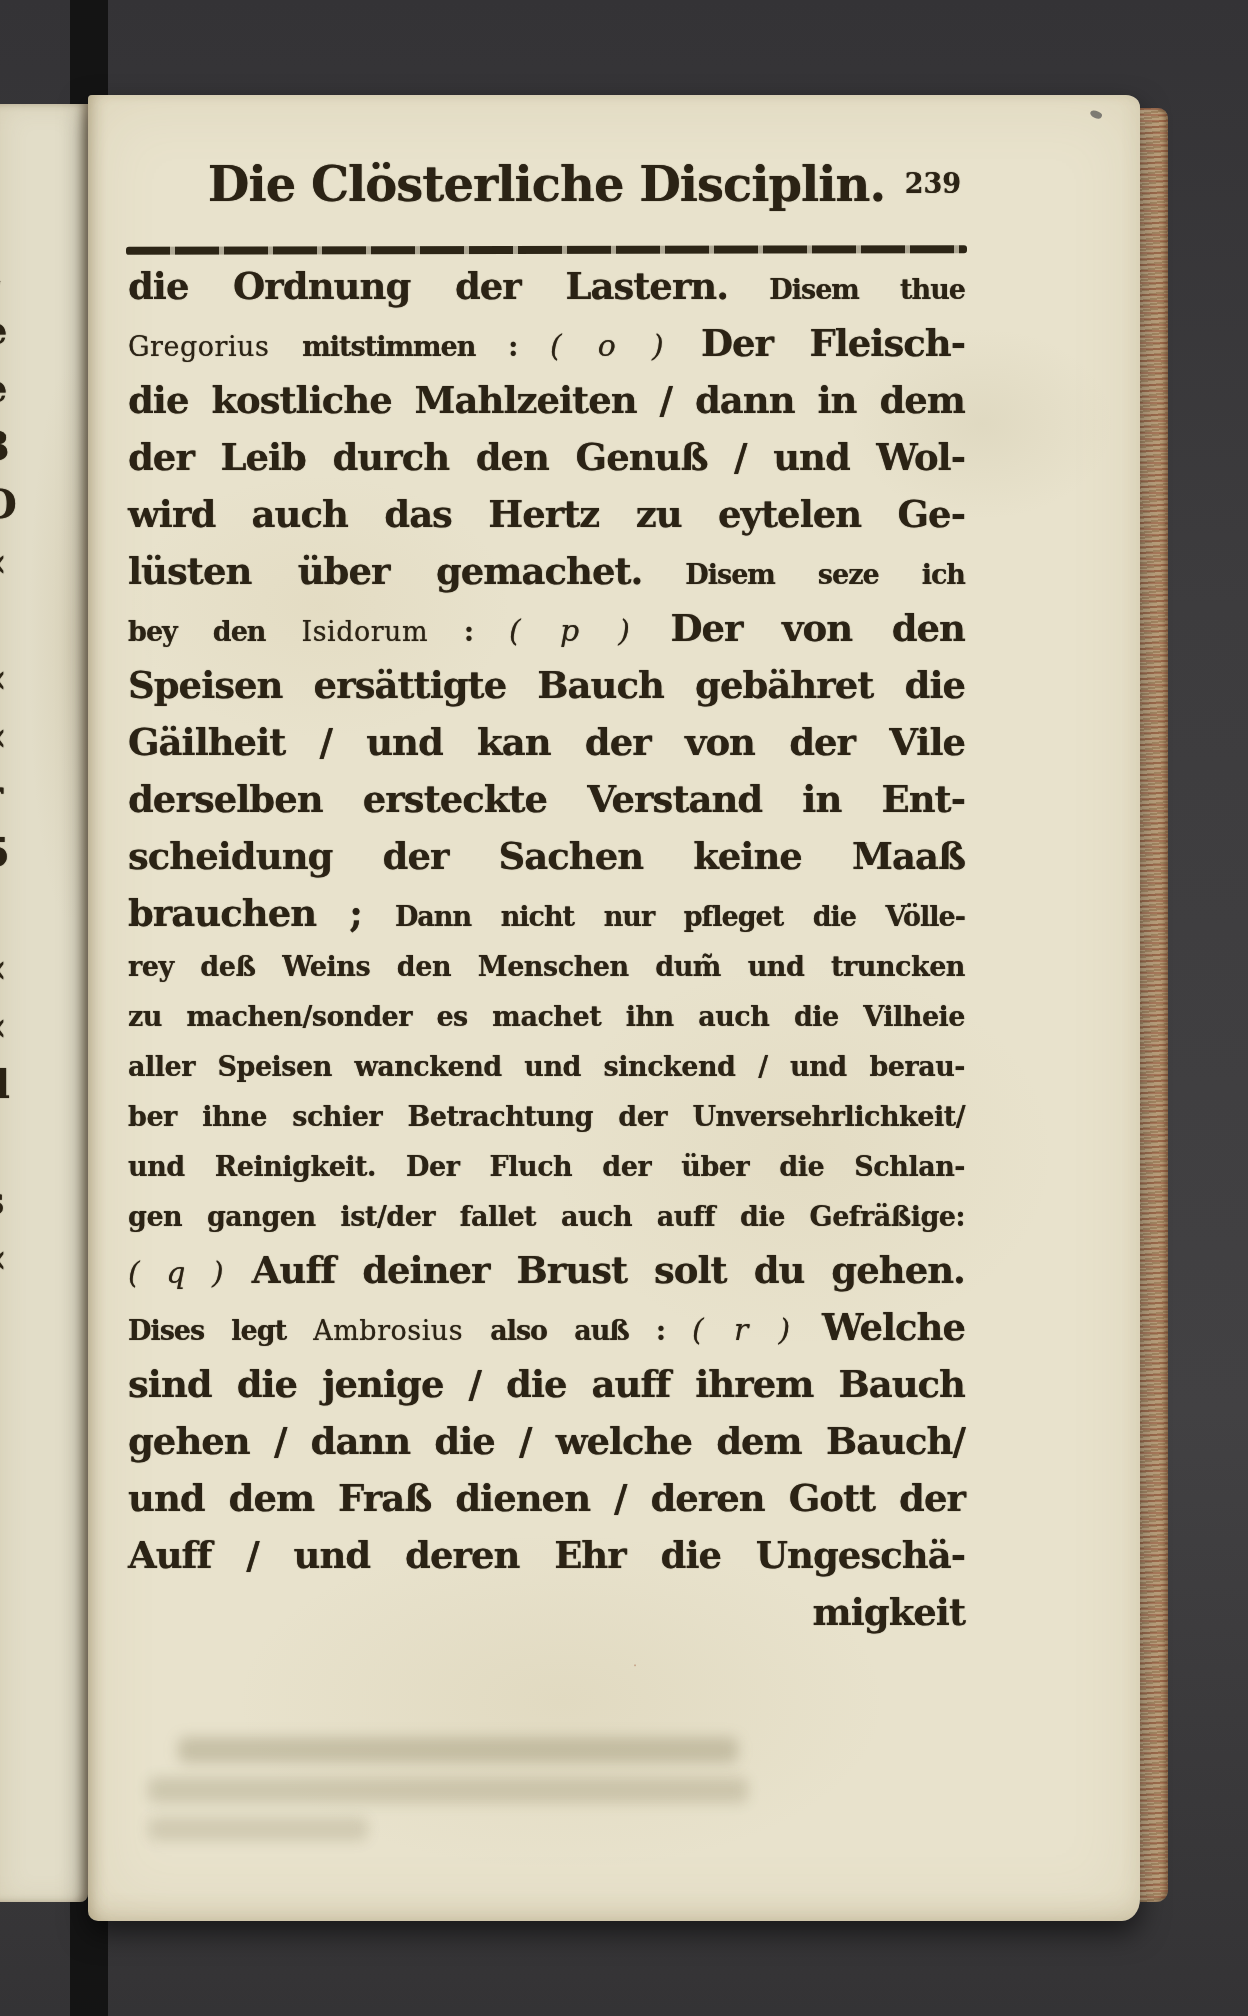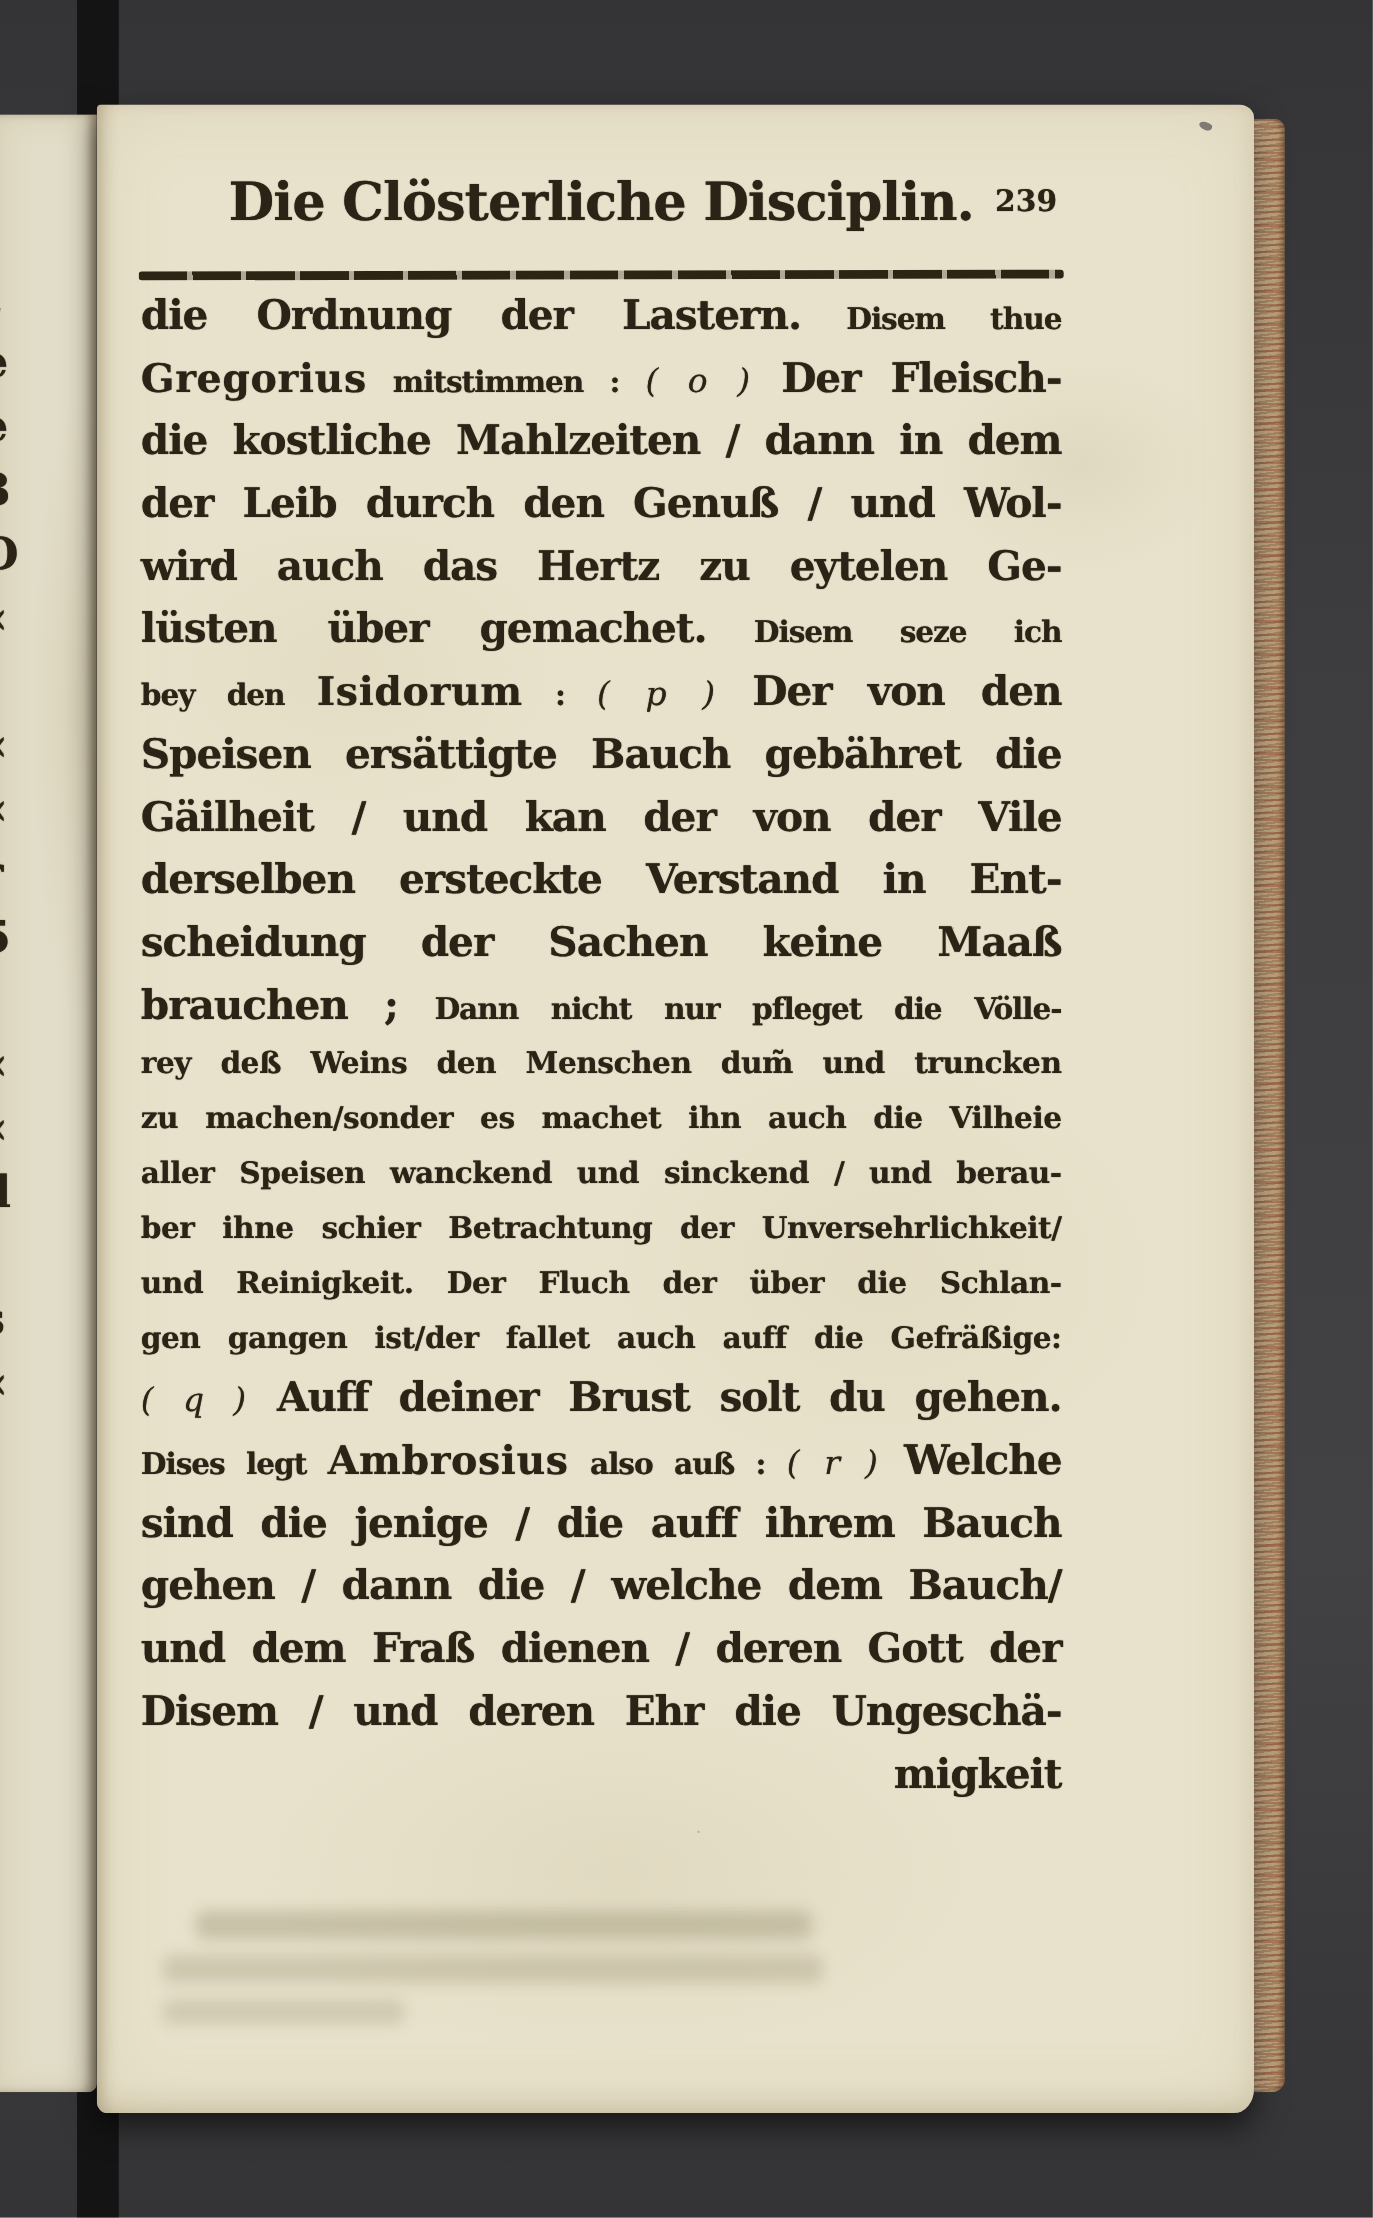--- a/index.html
+++ b/index.html
@@ -74,21 +74,21 @@
     border-radius:3px;transform:rotate(-0.12deg);
   }
   .text-block{position:absolute;top:163px;left:40px;width:837px;}
   .line{width:100%;overflow:visible;text-shadow:0 0 1px rgba(43,35,21,.75);}
   .line.lg{font-size:37px;line-height:57px;height:57px;font-weight:bold;letter-spacing:-1px;}
   .line.sm{font-size:27px;line-height:50px;height:50px;font-weight:bold;letter-spacing:-0.5px;}
   .line.j{text-align:justify;text-align-last:justify;}
   .line.rgt{text-align:right;text-align-last:right;}
   .sL{font-size:37px;font-weight:bold;}
   .sM{font-size:27px;font-weight:bold;}
-  .sR{font-size:36px;font-weight:bold;letter-spacing:0.5px;}
+  .sR{font-size:27px;font-weight:normal;letter-spacing:0.5px;}
   .sI{font-size:30px;font-weight:normal;font-style:italic;letter-spacing:1px;}
   
   .ghost{position:absolute;background:rgba(100,90,55,.25);filter:blur(7px);border-radius:8px;}
   .ghost.g1{top:1642px;left:90px;width:560px;height:26px;}
   .ghost.g2{top:1682px;left:60px;width:600px;height:26px;opacity:.8;}
   .ghost.g3{top:1722px;left:60px;width:220px;height:24px;opacity:.7;}
   .speck{
     position:absolute;top:16px;left:1002px;width:12px;height:7px;border-radius:60% 40% 50% 50%;
     background:rgba(70,70,72,.65);transform:rotate(25deg);
   }
@@ -146,19 +146,19 @@
       <div class="line sm j"><span class="sM">zu machen/sonder es machet ihn auch die Vilheie</span></div>
       <div class="line sm j"><span class="sM">aller Speisen wanckend und sinckend / und berau-</span></div>
       <div class="line sm j"><span class="sM">ber ihne schier Betrachtung der Unversehrlichkeit/</span></div>
       <div class="line sm j"><span class="sM">und Reinigkeit. Der Fluch der über die Schlan-</span></div>
       <div class="line sm j"><span class="sM">gen gangen ist/der fallet auch auff die Gefräßige:</span></div>
       <div class="line lg j"><span class="sI">( q )</span><span class="sL"> Auff deiner Brust solt du gehen.</span></div>
       <div class="line lg j"><span class="sM">Dises legt </span><span class="sR">Ambrosius</span><span class="sM"> also auß : </span><span class="sI">( r )</span><span class="sL"> Welche</span></div>
       <div class="line lg j"><span class="sL">sind die jenige / die auff ihrem Bauch</span></div>
       <div class="line lg j"><span class="sL">gehen / dann die / welche dem Bauch/</span></div>
       <div class="line lg j"><span class="sL">und dem Fraß dienen / deren Gott der</span></div>
-      <div class="line lg j"><span class="sL">Disem / und deren Ehr die Ungeschä-</span></div>
+      <div class="line lg j"><span class="sL">Auff / und deren Ehr die Ungeschä-</span></div>
       <div class="line lg rgt"><span class="sL">migkeit</span></div>
     </div>
   <div class="ghost g1"></div>
   <div class="ghost g2"></div>
   <div class="ghost g3"></div>
 </div>
 
 </body></html>

